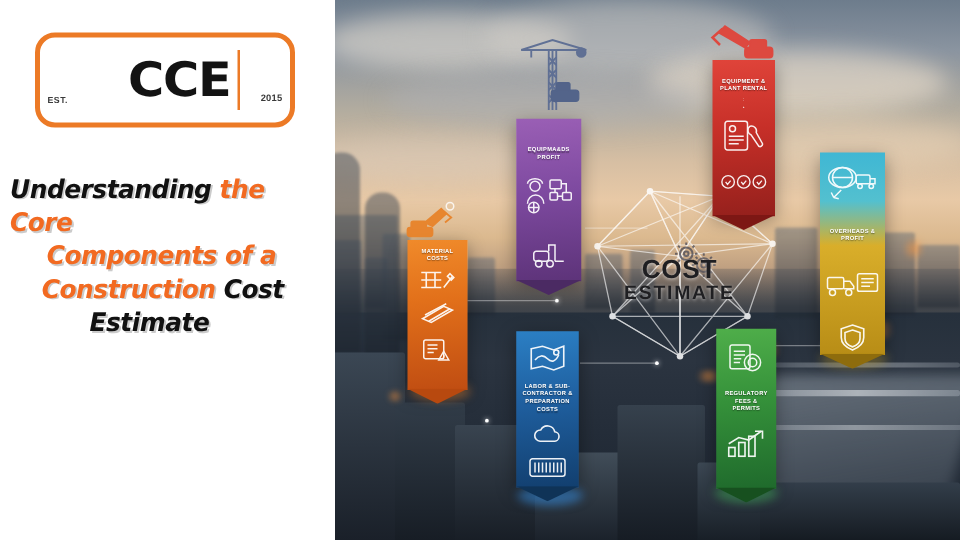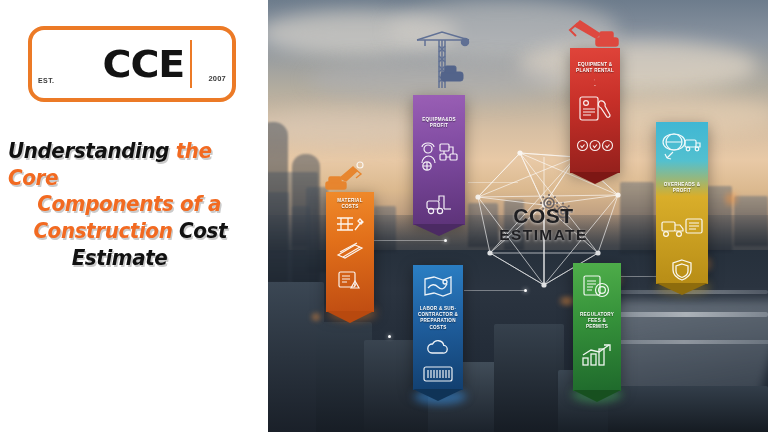--- a/index.html
+++ b/index.html
@@ -179,21 +179,21 @@
 <div id="stage">
 
   <div id="left-panel">
 
     <div id="logo-box">
       <span id="logo-est">EST.</span>
       <div id="logo-inner">
         <span id="logo-cce">CCE</span>
         <span id="logo-divider"></span>
       </div>
-      <span id="logo-year">2007</span>
+      <span id="logo-year">2015</span>
     </div>
 
     <h1 id="headline">
       <span class="l1"><span class="hl-dark">Understanding </span><span class="hl-accent">the Core</span></span>
       <span class="l2"><span class="hl-accent">Components of a</span></span>
       <span class="l3"><span class="hl-accent">Construction</span><span class="hl-dark"> Cost</span></span>
       <span class="l4"><span class="hl-dark">Estimate</span></span>
     </h1>
   </div>
 

